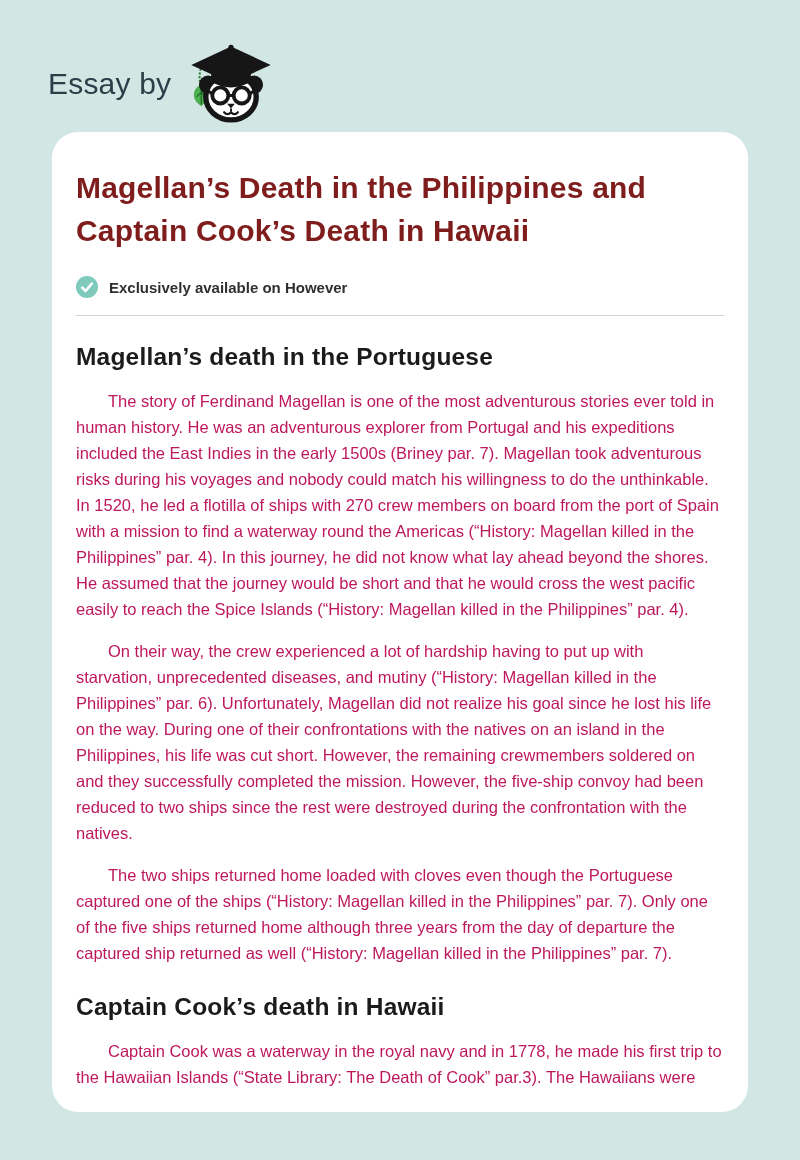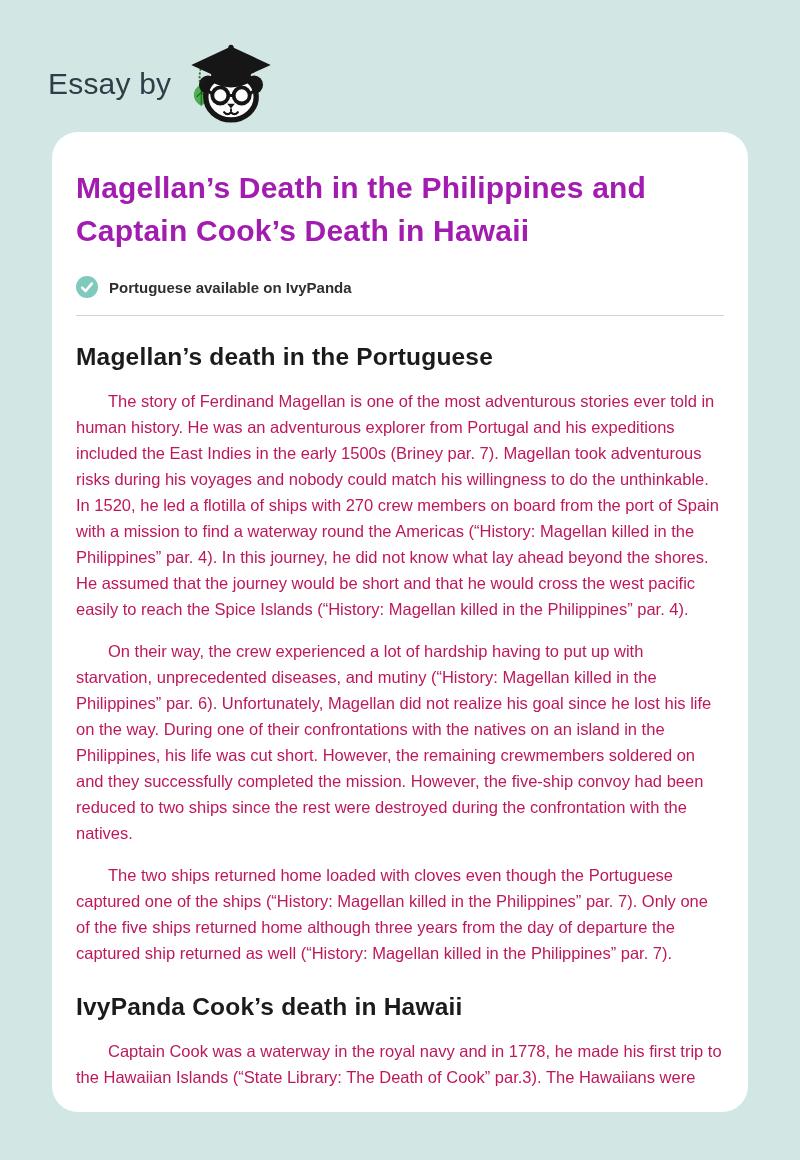--- a/index.html
+++ b/index.html
@@ -44,21 +44,21 @@
     margin: 0 52px;
     background: #ffffff;
     border-radius: 26px;
     padding: 34px 24px 0 24px;
     overflow: hidden;
   }
   .essay-title {
     font-size: 30px;
     line-height: 43px;
     font-weight: bold;
-    color: #a21caf;
+    color: #7f1d1d;
     letter-spacing: 0.2px;
     margin-bottom: 24px;
   }
   .exclusive-badge {
     display: flex;
     align-items: center;
     gap: 11px;
     margin-bottom: 15px;
   }
   .check-icon { width: 22px; height: 22px; flex: 0 0 auto; }
@@ -126,25 +126,25 @@
 <main class="essay-card">
   <h1 class="essay-title">Magellan’s Death in the Philippines and Captain Cook’s Death in Hawaii</h1>
 
   <div class="exclusive-badge">
     <span class="check-icon">
       <svg viewBox="0 0 22 22" xmlns="http://www.w3.org/2000/svg" aria-hidden="true">
         <circle cx="11" cy="11" r="11" fill="#7fc9bd"></circle>
         <path d="M6.2,11.6 L9.6,15 L15.8,7.6" fill="none" stroke="#ffffff" stroke-width="2.6" stroke-linecap="round" stroke-linejoin="round"></path>
       </svg>
     </span>
-    <span class="exclusive-badge-text">Portuguese available on IvyPanda</span>
+    <span class="exclusive-badge-text">Exclusively available on However</span>
   </div>
 
   <hr class="divider">
 
   <h2 class="section-heading">Magellan’s death in the Portuguese</h2>
   <p>The story of Ferdinand Magellan is one of the most adventurous stories ever told in human history. He was an adventurous explorer from Portugal and his expeditions included the East Indies in the early 1500s (Briney par. 7). Magellan took adventurous risks during his voyages and nobody could match his willingness to do the unthinkable. In 1520, he led a flotilla of ships with 270 crew members on board from the port of Spain with a mission to find a waterway round the Americas (“History: Magellan killed in the Philippines” par. 4). In this journey, he did not know what lay ahead beyond the shores. He assumed that the journey would be short and that he would cross the west pacific easily to reach the Spice Islands (“History: Magellan killed in the Philippines” par. 4).</p>
   <p>On their way, the crew experienced a lot of hardship having to put up with starvation, unprecedented diseases, and mutiny (“History: Magellan killed in the Philippines” par. 6). Unfortunately, Magellan did not realize his goal since he lost his life on the way. During one of their confrontations with the natives on an island in the Philippines, his life was cut short. However, the remaining crewmembers soldered on and they successfully completed the mission. However, the five-ship convoy had been reduced to two ships since the rest were destroyed during the confrontation with the natives.</p>
   <p>The two ships returned home loaded with cloves even though the Portuguese captured one of the ships (“History: Magellan killed in the Philippines” par. 7). Only one of the five ships returned home although three years from the day of departure the captured ship returned as well (“History: Magellan killed in the Philippines” par. 7).</p>
 
-  <h2 class="section-heading">IvyPanda Cook’s death in Hawaii</h2>
+  <h2 class="section-heading">Captain Cook’s death in Hawaii</h2>
   <p>Captain Cook was a waterway in the royal navy and in 1778, he made his first trip to the Hawaiian Islands (“State Library: The Death of Cook” par.3). The Hawaiians were</p>
 </main>
 
 </body></html>

